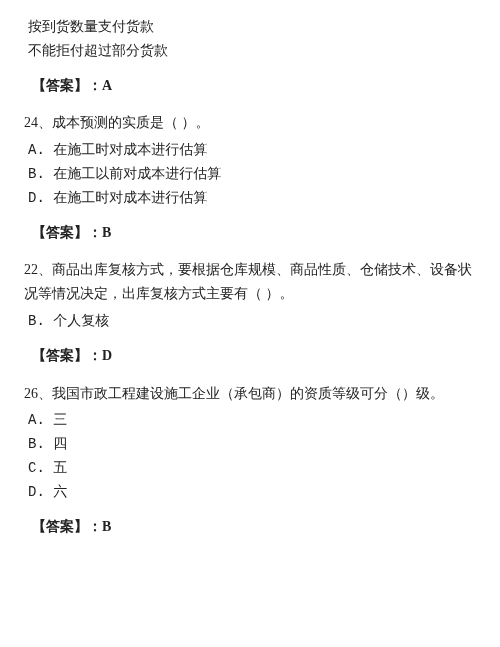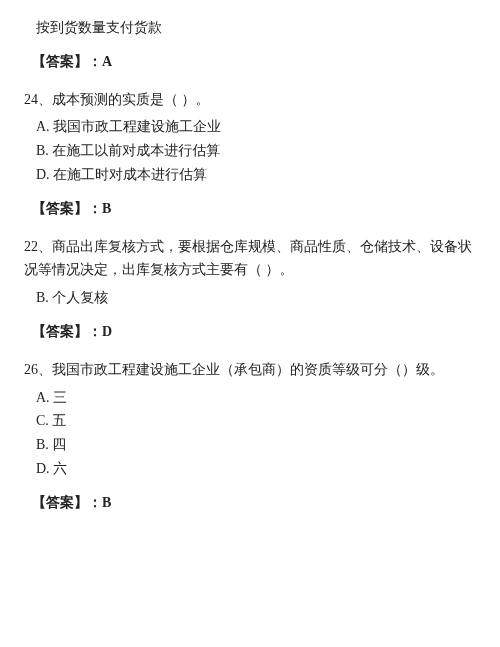--- a/index.html
+++ b/index.html
@@ -18,63 +18,65 @@
       line-height: 1.7;
     }
     .question-block {
       margin-bottom: 10px;
     }
     .question-text {
       margin-bottom: 4px;
     }
     .option {
       display: block;
-      margin-left: 12px;
+      margin-left: 4px;
+      font-family: Liberation Mono, monospace;
     }
     .answer-block {
       margin: 6px 0 14px 8px;
     }
     .answer-label {
       font-weight: bold;
     }
   </style>
 </head>
 <body>
 
 <div class="question-block">
   <span class="option">按到货数量支付货款</span>
+  <span class="option">不能拒付超过部分货款</span>
 </div>
 
 <div class="answer-block">
   <span class="answer-label">【答案】：A</span>
 </div>
 
 <div class="question-block">
   <div class="question-text">24、成本预测的实质是（        ）。</div>
-  <span class="option">A. 我国市政工程建设施工企业</span>
+  <span class="option">A. 在施工时对成本进行估算</span>
   <span class="option">B. 在施工以前对成本进行估算</span>
   <span class="option">D. 在施工时对成本进行估算</span>
 </div>
 
 <div class="answer-block">
   <span class="answer-label">【答案】：B</span>
 </div>
 
 <div class="question-block">
   <div class="question-text">22、商品出库复核方式，要根据仓库规模、商品性质、仓储技术、设备状况等情况决定，出库复核方式主要有（        ）。</div>
   <span class="option">B. 个人复核</span>
 </div>
 
 <div class="answer-block">
   <span class="answer-label">【答案】：D</span>
 </div>
 
 <div class="question-block">
   <div class="question-text">26、我国市政工程建设施工企业（承包商）的资质等级可分（）级。</div>
   <span class="option">A. 三</span>
+  <span class="option">B. 四</span>
   <span class="option">C. 五</span>
-  <span class="option">B. 四</span>
   <span class="option">D. 六</span>
 </div>
 
 <div class="answer-block">
   <span class="answer-label">【答案】：B</span>
 </div>
 
 </body></html>

